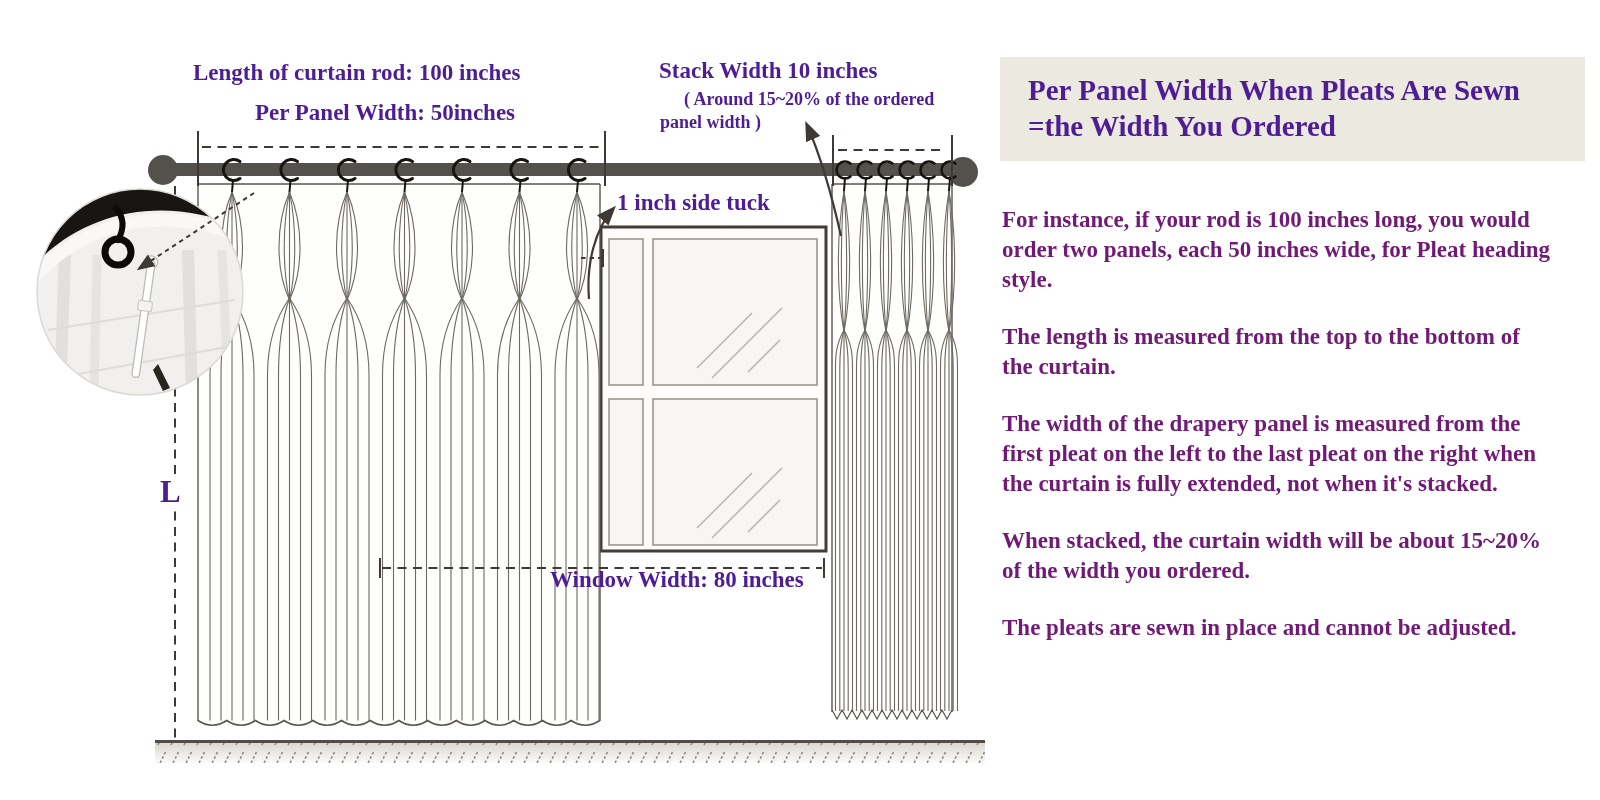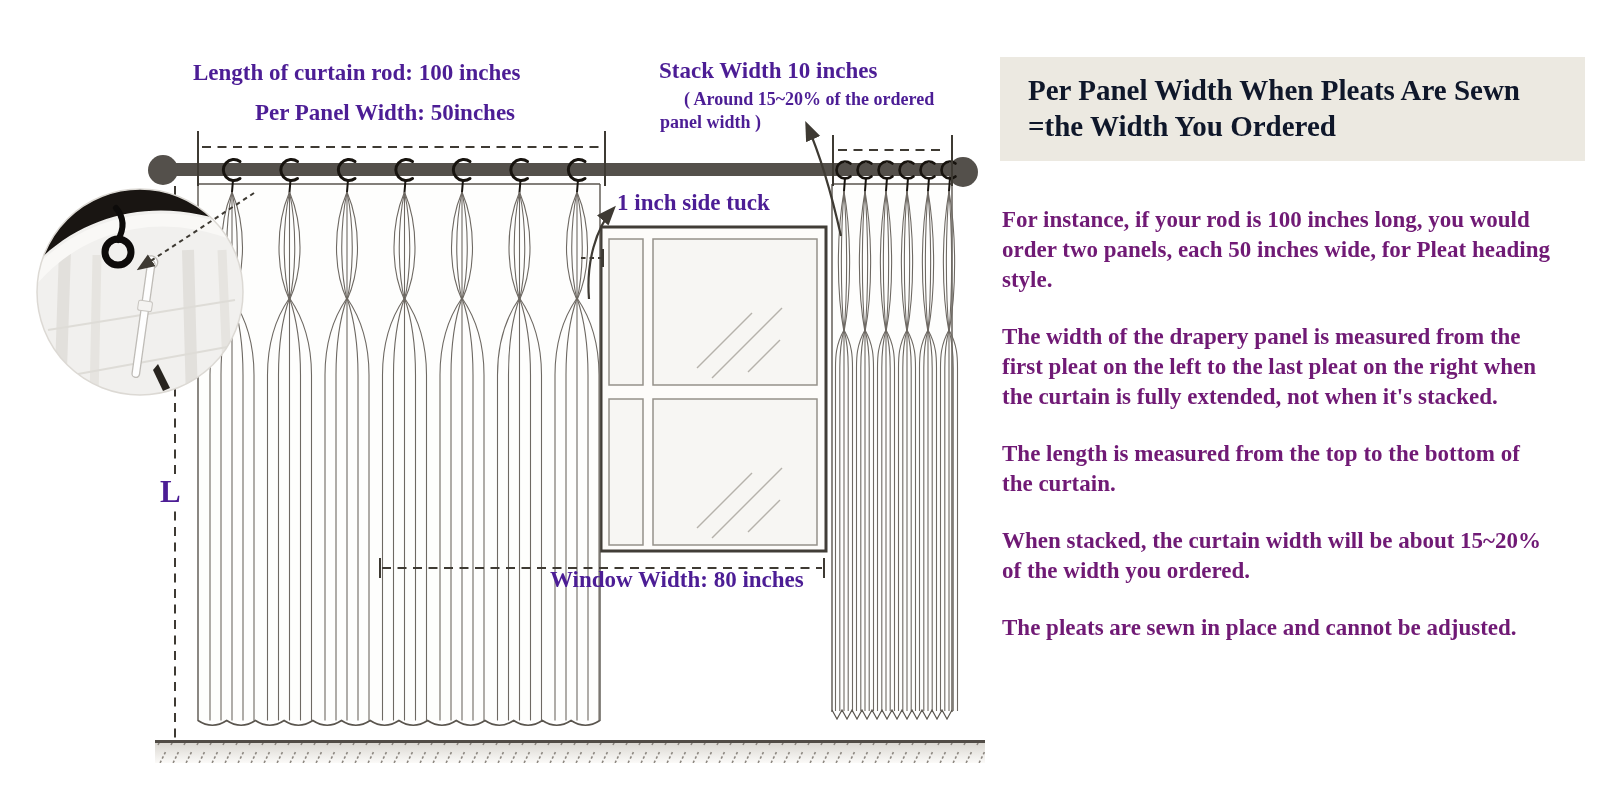--- a/index.html
+++ b/index.html
@@ -25,21 +25,21 @@
 
   
   .dlabel{position:absolute;font-weight:700;color:#4c1d95;white-space:nowrap;}
   .dlabel.big{font-size:23px;}
   .dlabel.small{font-size:18px;}
   .l-marker{font-size:31px;background:#ffffff;padding:0 3px;line-height:1;}
 
   
   .info{position:absolute;left:1000px;top:57px;width:585px;}
   .heading-box{background:#ece9e1;padding:15px 14px 17px 28px;}
-  .heading-box h1{margin:0;font-size:29px;line-height:36px;font-weight:700;color:#0f172a;}
+  .heading-box h1{margin:0;font-size:29px;line-height:36px;font-weight:700;color:#4c1d95;}
   .info p{width:552px;margin:0 0 27px 2px;font-size:23px;line-height:30px;font-weight:700;color:#701a75;}
   .info p:first-of-type{margin-top:44px;}
 </style>
 </head>
 <body>
 
 <div class="canvas">
 
   <svg class="diagram" width="1000" height="800" viewBox="0 0 1000 800">
     <defs>
@@ -319,18 +319,18 @@
   <div class="dlabel big" style="left:617px;top:190px;">1 inch side tuck</div>
   <div class="dlabel big" style="left:510px;top:567px;padding-left:40px;">Window Width: 80 inches</div>
   <div class="dlabel l-marker" style="left:157px;top:476px;">L</div>
 
   <aside class="info">
     <div class="heading-box">
       <h1><span>Per Panel Width When Pleats Are Sewn</span><br>
       <span>=the Width You Ordered</span></h1>
     </div>
     <p>For instance, if your rod is 100 inches long, you would order two panels, each 50 inches wide, for Pleat heading style.</p>
+    <p>The length is measured from the top to the bottom of the curtain.</p>
     <p>The width of the drapery panel is measured from the first pleat on the left to the last pleat on the right when the curtain is fully extended, not when it's stacked.</p>
-    <p>The length is measured from the top to the bottom of the curtain.</p>
     <p>When stacked, the curtain width will be about 15~20% of the width you ordered.</p>
     <p>The pleats are sewn in place and cannot be adjusted.</p>
   </aside>
 </div>
 
 </body></html>

